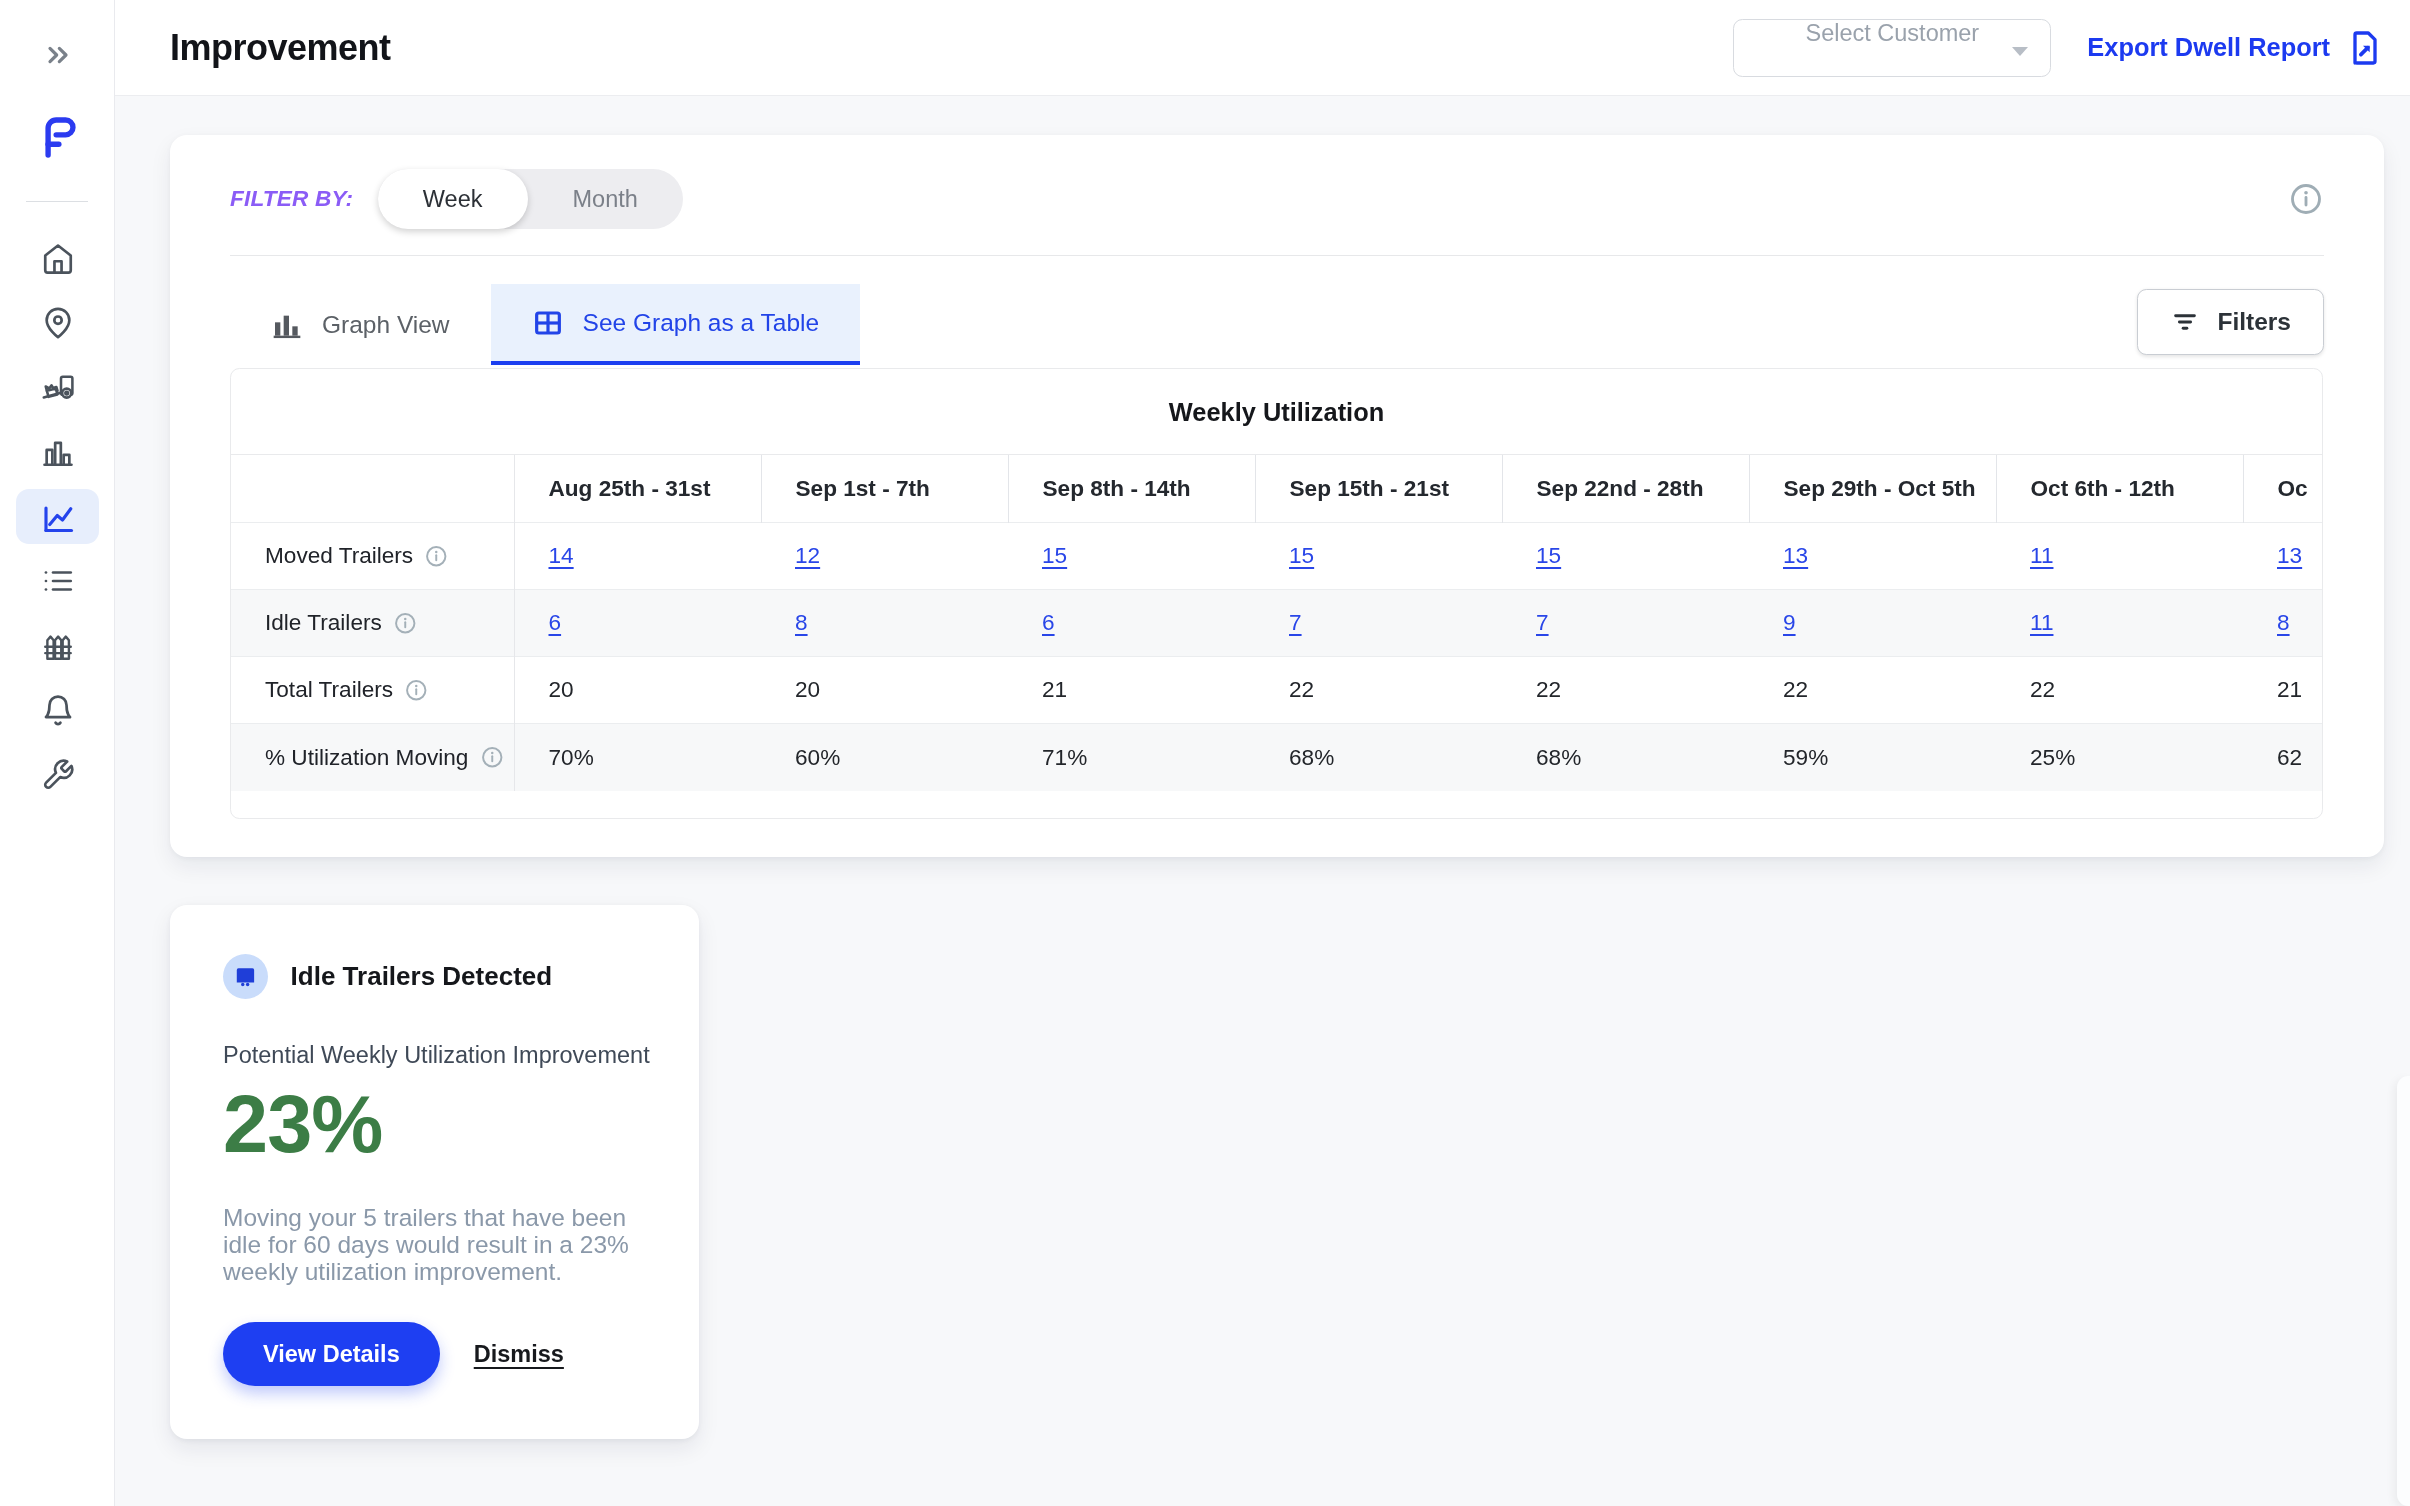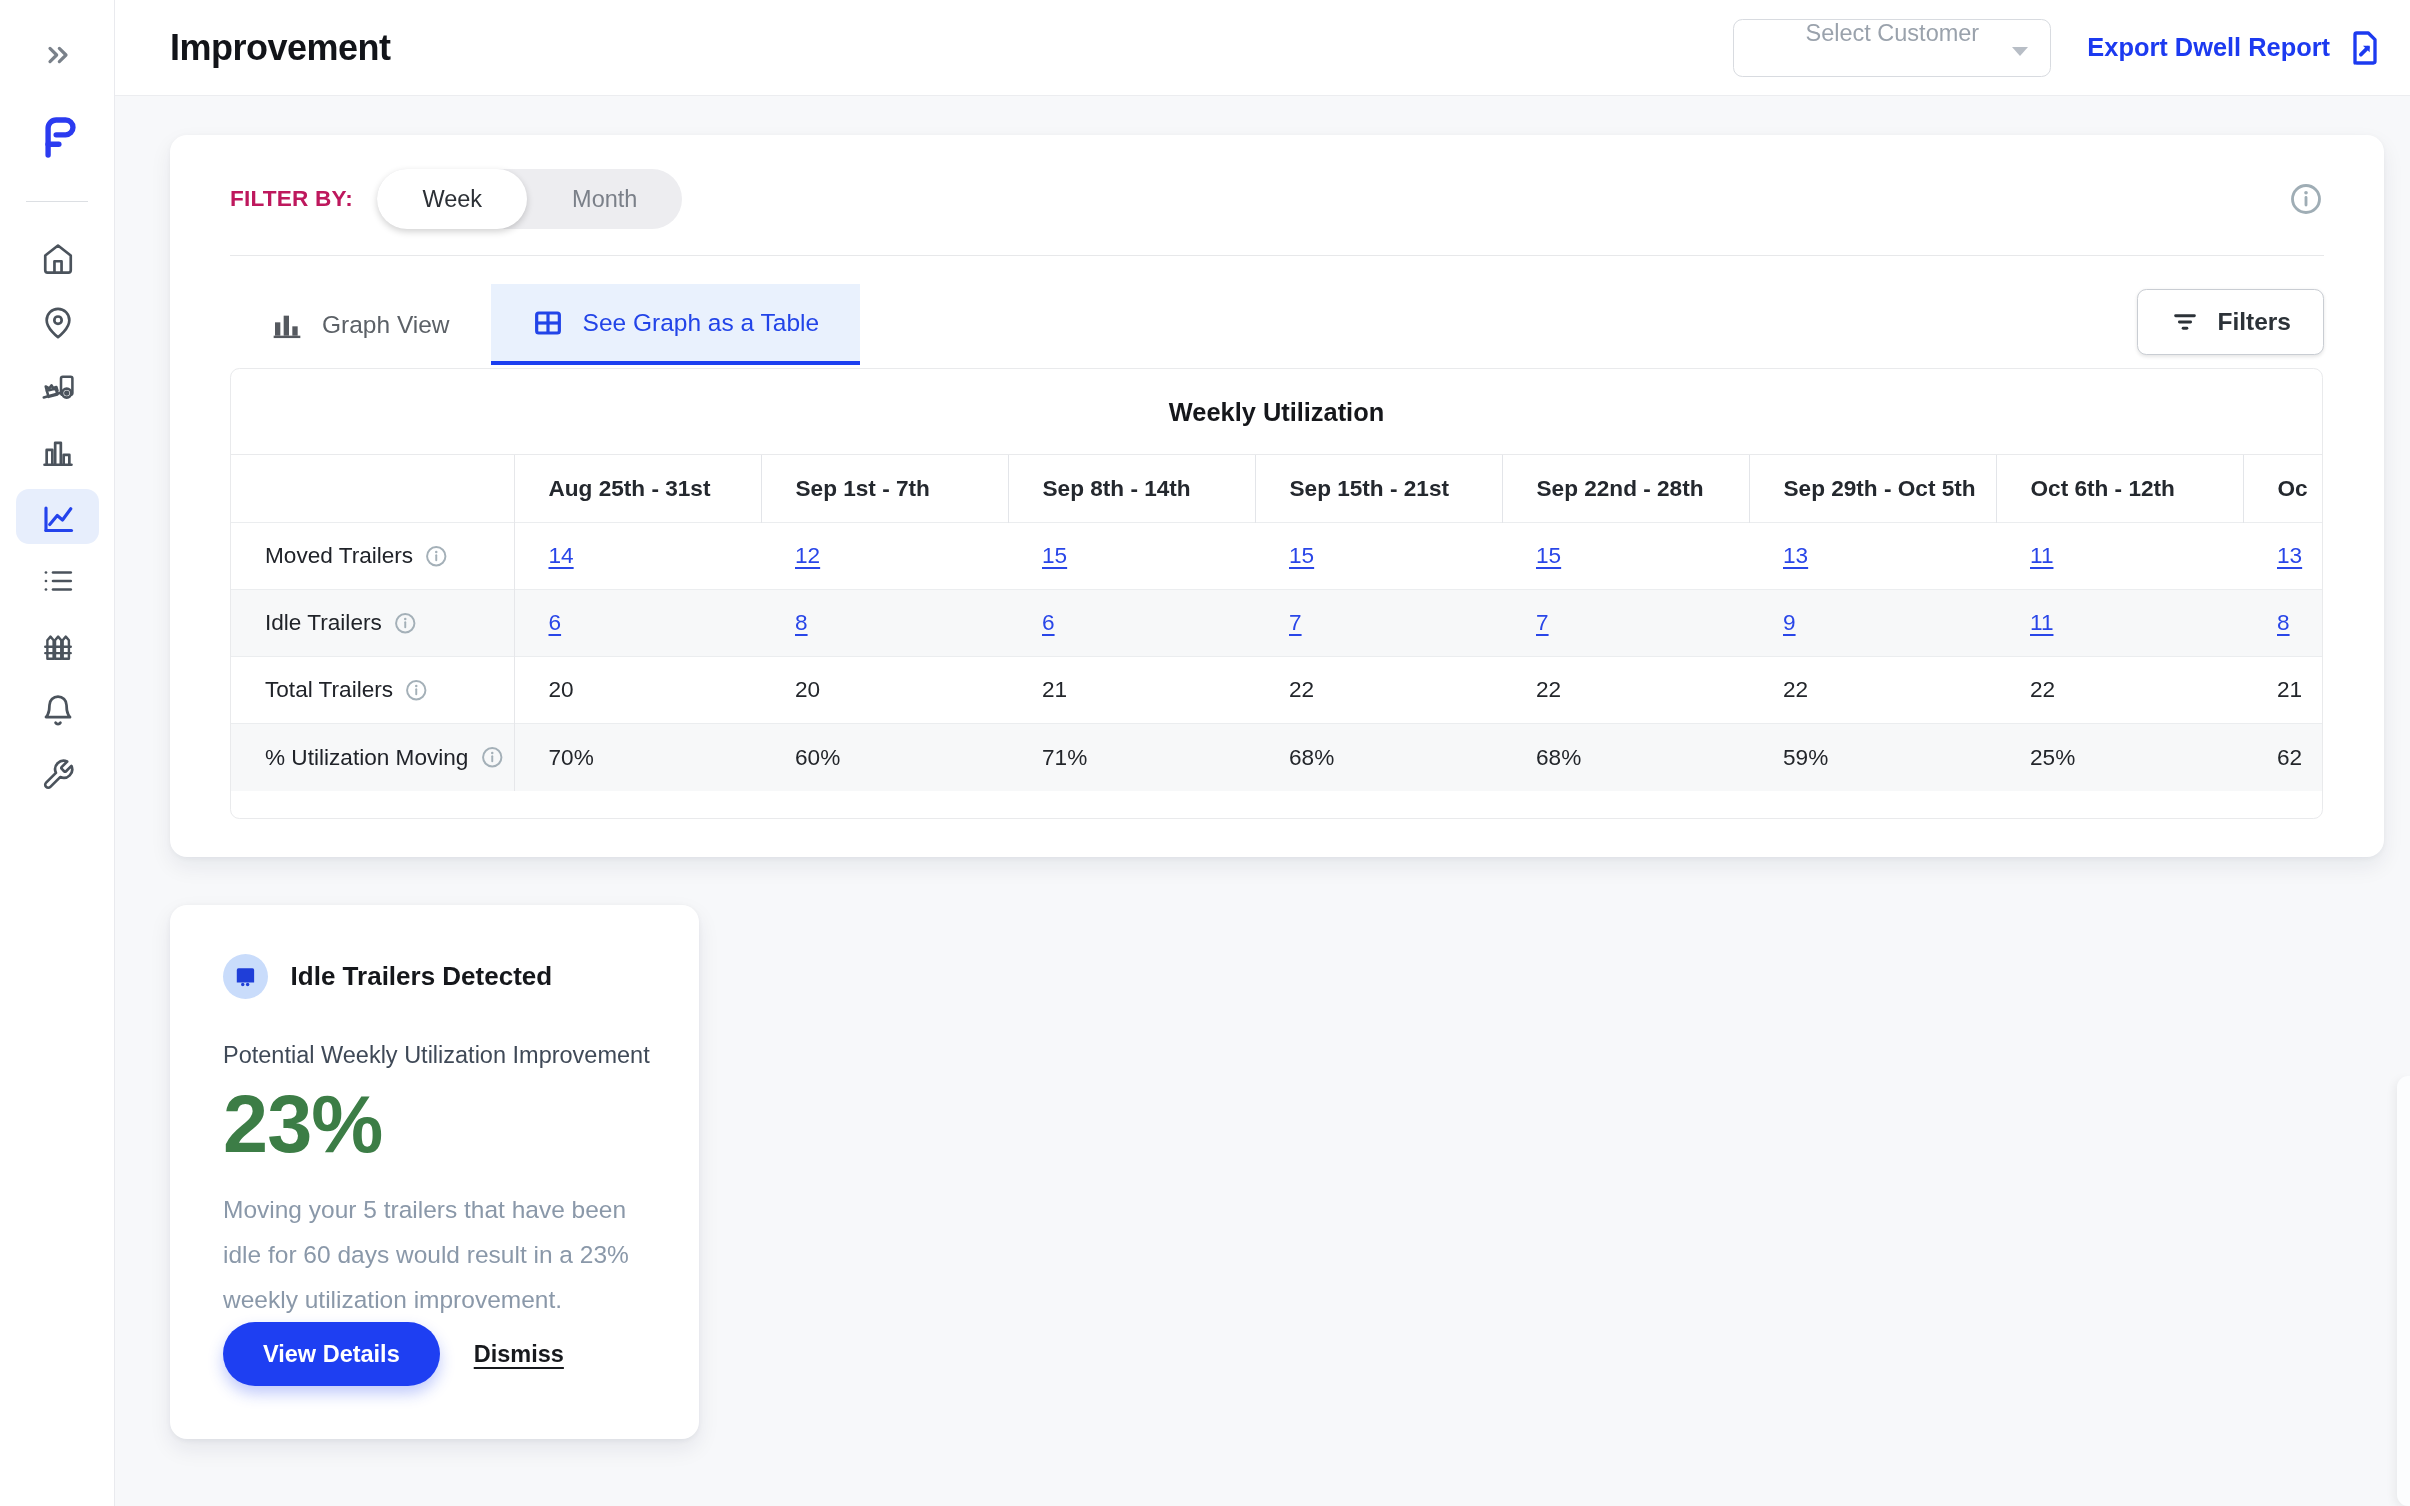--- a/index.html
+++ b/index.html
@@ -50,21 +50,21 @@
   .export-link span { color:#1c3af0; font-size:25.4px; font-weight:700; }
   .export-link svg { margin-left:15px; }
   
   .main-card {
     position:absolute; left:170px; top:135px; width:2214px; height:722px;
     background:#fff; border-radius:17px;
     box-shadow:0 9.4px 22.6px rgba(20,30,60,0.07), 0 1.9px 5.6px rgba(20,30,60,0.04);
     padding:34px 60px 0 60px;
   }
   .filter-row { display:flex; align-items:center; height:60px; position:relative; }
-  .filter-label { font-size:22.6px; font-weight:800; letter-spacing:0.2px; color:#be185d; }
+  .filter-label { font-size:22.6px; font-weight:800; letter-spacing:0.2px; color:#8b5cf6;font-style:italic; }
   .segmented { margin-left:24.5px; background:#ededf0; border-radius:941px; height:60px;
     display:flex; align-items:center; }
   .seg-option { height:60px; display:flex; align-items:center; padding:0 45px;
     border-radius:941px; font-size:23.5px; color:#7b8089; cursor:pointer; }
   .seg-option.selected {
     background:#ffffff; color:#2c3036; font-weight:500;
     box-shadow:0 2.8px 7.5px rgba(0,0,0,0.18);
   }
   .card-info { position:absolute; right:0; top:12.2px; cursor:pointer; }
   .filter-divider { border-top:0.9px solid #e7e8ea; margin-top:26px; }
@@ -116,21 +116,21 @@
     padding:49px 49px 0 53px;
   }
   .insight-head { display:flex; align-items:center; }
   .insight-badge {
     width:45px; height:45px; border-radius:50%; background:#c9dcfb;
     display:flex; align-items:center; justify-content:center;
   }
   .insight-title { margin-left:22.6px; font-size:26px; font-weight:700; color:#15171b; }
   .insight-subtitle { margin-top:43px; font-size:23.5px; color:#3f4957; }
   .insight-value { margin-top:9.4px; font-size:81px; font-weight:700; letter-spacing:-0.9px; color:#3c7d46; }
-  .insight-desc { margin-top:16px; width:435px; font-size:24.5px; line-height:45px; color:#8a98a9; }
+  .insight-desc { margin-top:33px; width:435px; font-size:24.5px; line-height:27px; color:#8a98a9; }
   .insight-actions { position:absolute; left:53px; bottom:53px; display:flex; align-items:center; }
   .btn-primary {
     height:64px; padding:0 40px; border:none; border-radius:941px;
     background:#1e3ff2; color:#fff; font-size:23.5px; font-weight:700;
     font-family:"Liberation Sans", sans-serif;
     box-shadow:0 7.5px 15px rgba(30,63,242,0.28); cursor:pointer;
   }
   .btn-dismiss {
     margin-left:34px; font-size:23.5px; font-weight:700; color:#17191d;
     text-decoration:underline; text-underline-offset:4.7px; cursor:pointer;

